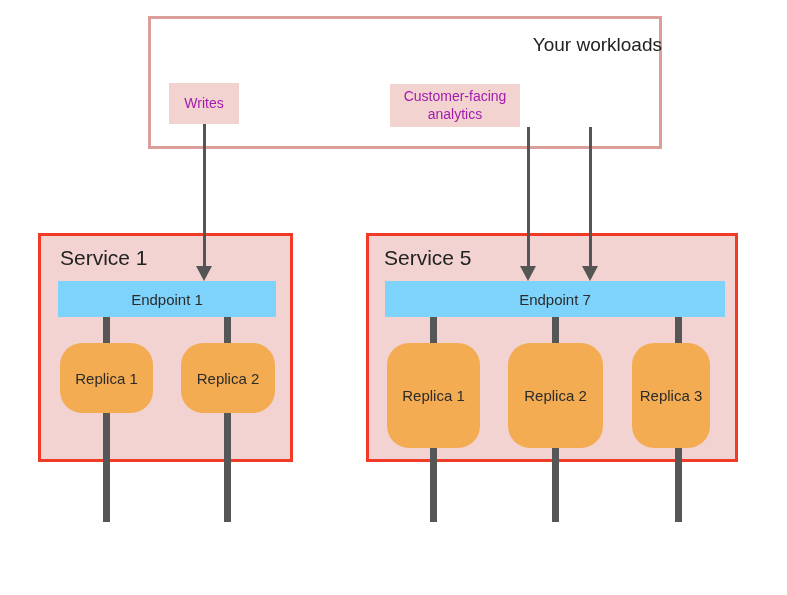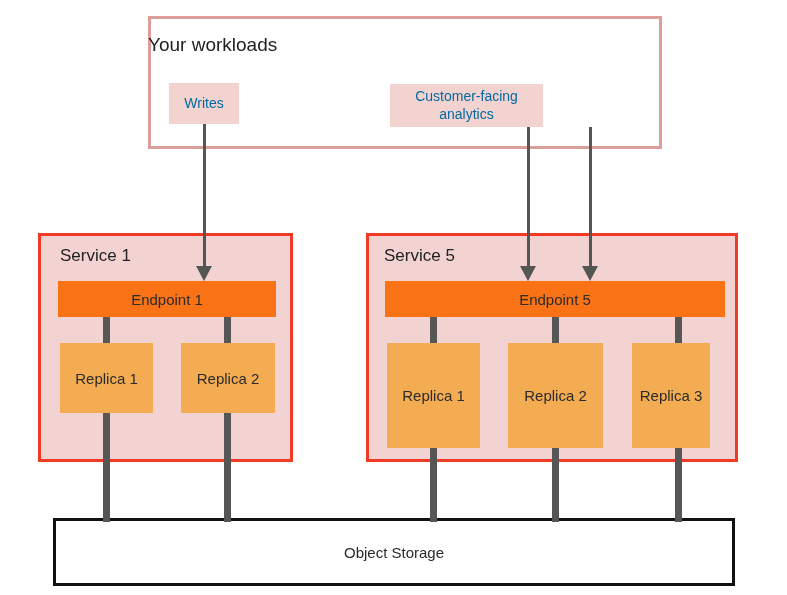--- a/index.html
+++ b/index.html
@@ -23,40 +23,40 @@
     width: 514px; height: 133px;
     border: 3px solid #dc9e9a;
     background: #ffffff;
     box-sizing: border-box;
     z-index: 1;
   }
   .workloads-title {
     position: absolute;
     left: 148px; top: 34px;
     width: 514px;
-    text-align: left;
+    text-align: right;
     font-size: 19px;
     color: #222222;
     z-index: 2;
   }
   .wl-item {
     position: absolute;
     background: #f3d3d0;
     display: flex;
     align-items: center;
     justify-content: center;
     text-align: center;
     font-size: 14px;
     line-height: 1.25;
-    color: #0369a1;
+    color: #a21caf;
     box-sizing: border-box;
     z-index: 2;
   }
   .wl-writes  { left: 169px; top: 83px;  width: 70px;  height: 41px; }
-  .wl-cfa     { left: 390px; top: 84px;  width: 153px; height: 43px; padding: 14px 6px; }
+  .wl-cfa     { left: 390px; top: 84px;  width: 130px; height: 43px; padding: 14px 6px; }
   .wl-adhoc   { left: 548px; top: 85px;  width: 95px;  height: 42px; }
 
   
   .arrow-stem {
     position: absolute;
     width: 3px;
     background: #555555;
     z-index: 6;
   }
   .arrow-head {
@@ -81,51 +81,52 @@
     height: 229px;
     background: #f2d3d1;
     border: 3px solid #f23b26;
     box-sizing: border-box;
     z-index: 1;
   }
   .service-1 { left: 38px;  width: 255px; }
   .service-2 { left: 366px; width: 372px; }
   .service-title {
     position: absolute;
-    font-size: 17px;
+    font-size: 21px;
     color: #222222;
     z-index: 3;
   }
   .title-1 { left: 60px;  top: 246px; }
   .title-2 { left: 384px; top: 246px; }
 
   .endpoint-bar {
     position: absolute;
     top: 281px;
     height: 36px;
-    background: #f97316;
+    background: #7dd3fc;
     display: flex;
     align-items: center;
     justify-content: center;
     font-size: 15px;
     color: #2b2b2b;
     z-index: 4;
   }
   .endpoint-1 { left: 58px;  width: 218px; }
   .endpoint-2 { left: 385px; width: 340px; }
 
   .replica-box {
     position: absolute;
     background: #f3ac52;
     display: flex;
     align-items: center;
     justify-content: center;
     font-size: 15px;
     color: #2b2b2b;
     z-index: 4;
+    border-radius: 22px;
   }
   .s1-replica { top: 343px; height: 70px; }
   .s2-replica { top: 343px; height: 105px; }
   .r1-1 { left: 60px;  width: 93px; }
   .r1-2 { left: 181px; width: 94px; }
   .r2-1 { left: 387px; width: 93px; }
   .r2-2 { left: 508px; width: 95px; }
   .r2-3 { left: 632px; width: 78px; }
 
   
@@ -179,32 +180,31 @@
   <div class="arrow-head head-3"></div>
 
   <div class="service-box service-1"></div>
   <div class="service-title title-1">Service 1</div>
   <div class="endpoint-bar endpoint-1">Endpoint 1</div>
   <div class="replica-box s1-replica r1-1">Replica 1</div>
   <div class="replica-box s1-replica r1-2">Replica 2</div>
 
   <div class="service-box service-2"></div>
   <div class="service-title title-2">Service 5</div>
-  <div class="endpoint-bar endpoint-2">Endpoint 5</div>
+  <div class="endpoint-bar endpoint-2">Endpoint 7</div>
   <div class="replica-box s2-replica r2-1">Replica 1</div>
   <div class="replica-box s2-replica r2-2">Replica 2</div>
   <div class="replica-box s2-replica r2-3">Replica 3</div>
 
   <div class="connector cn-ep cx-103"></div>
   <div class="connector cn-ep cx-224"></div>
   <div class="connector cn-ep cx-430"></div>
   <div class="connector cn-ep cx-552"></div>
   <div class="connector cn-ep cx-675"></div>
 
   <div class="connector s1-dn cx-103"></div>
   <div class="connector s1-dn cx-224"></div>
   <div class="connector s2-dn cx-430"></div>
   <div class="connector s2-dn cx-552"></div>
   <div class="connector s2-dn cx-675"></div>
 
-  <div class="storage-box">Object Storage</div>
 
 </div>
 
 </body></html>

